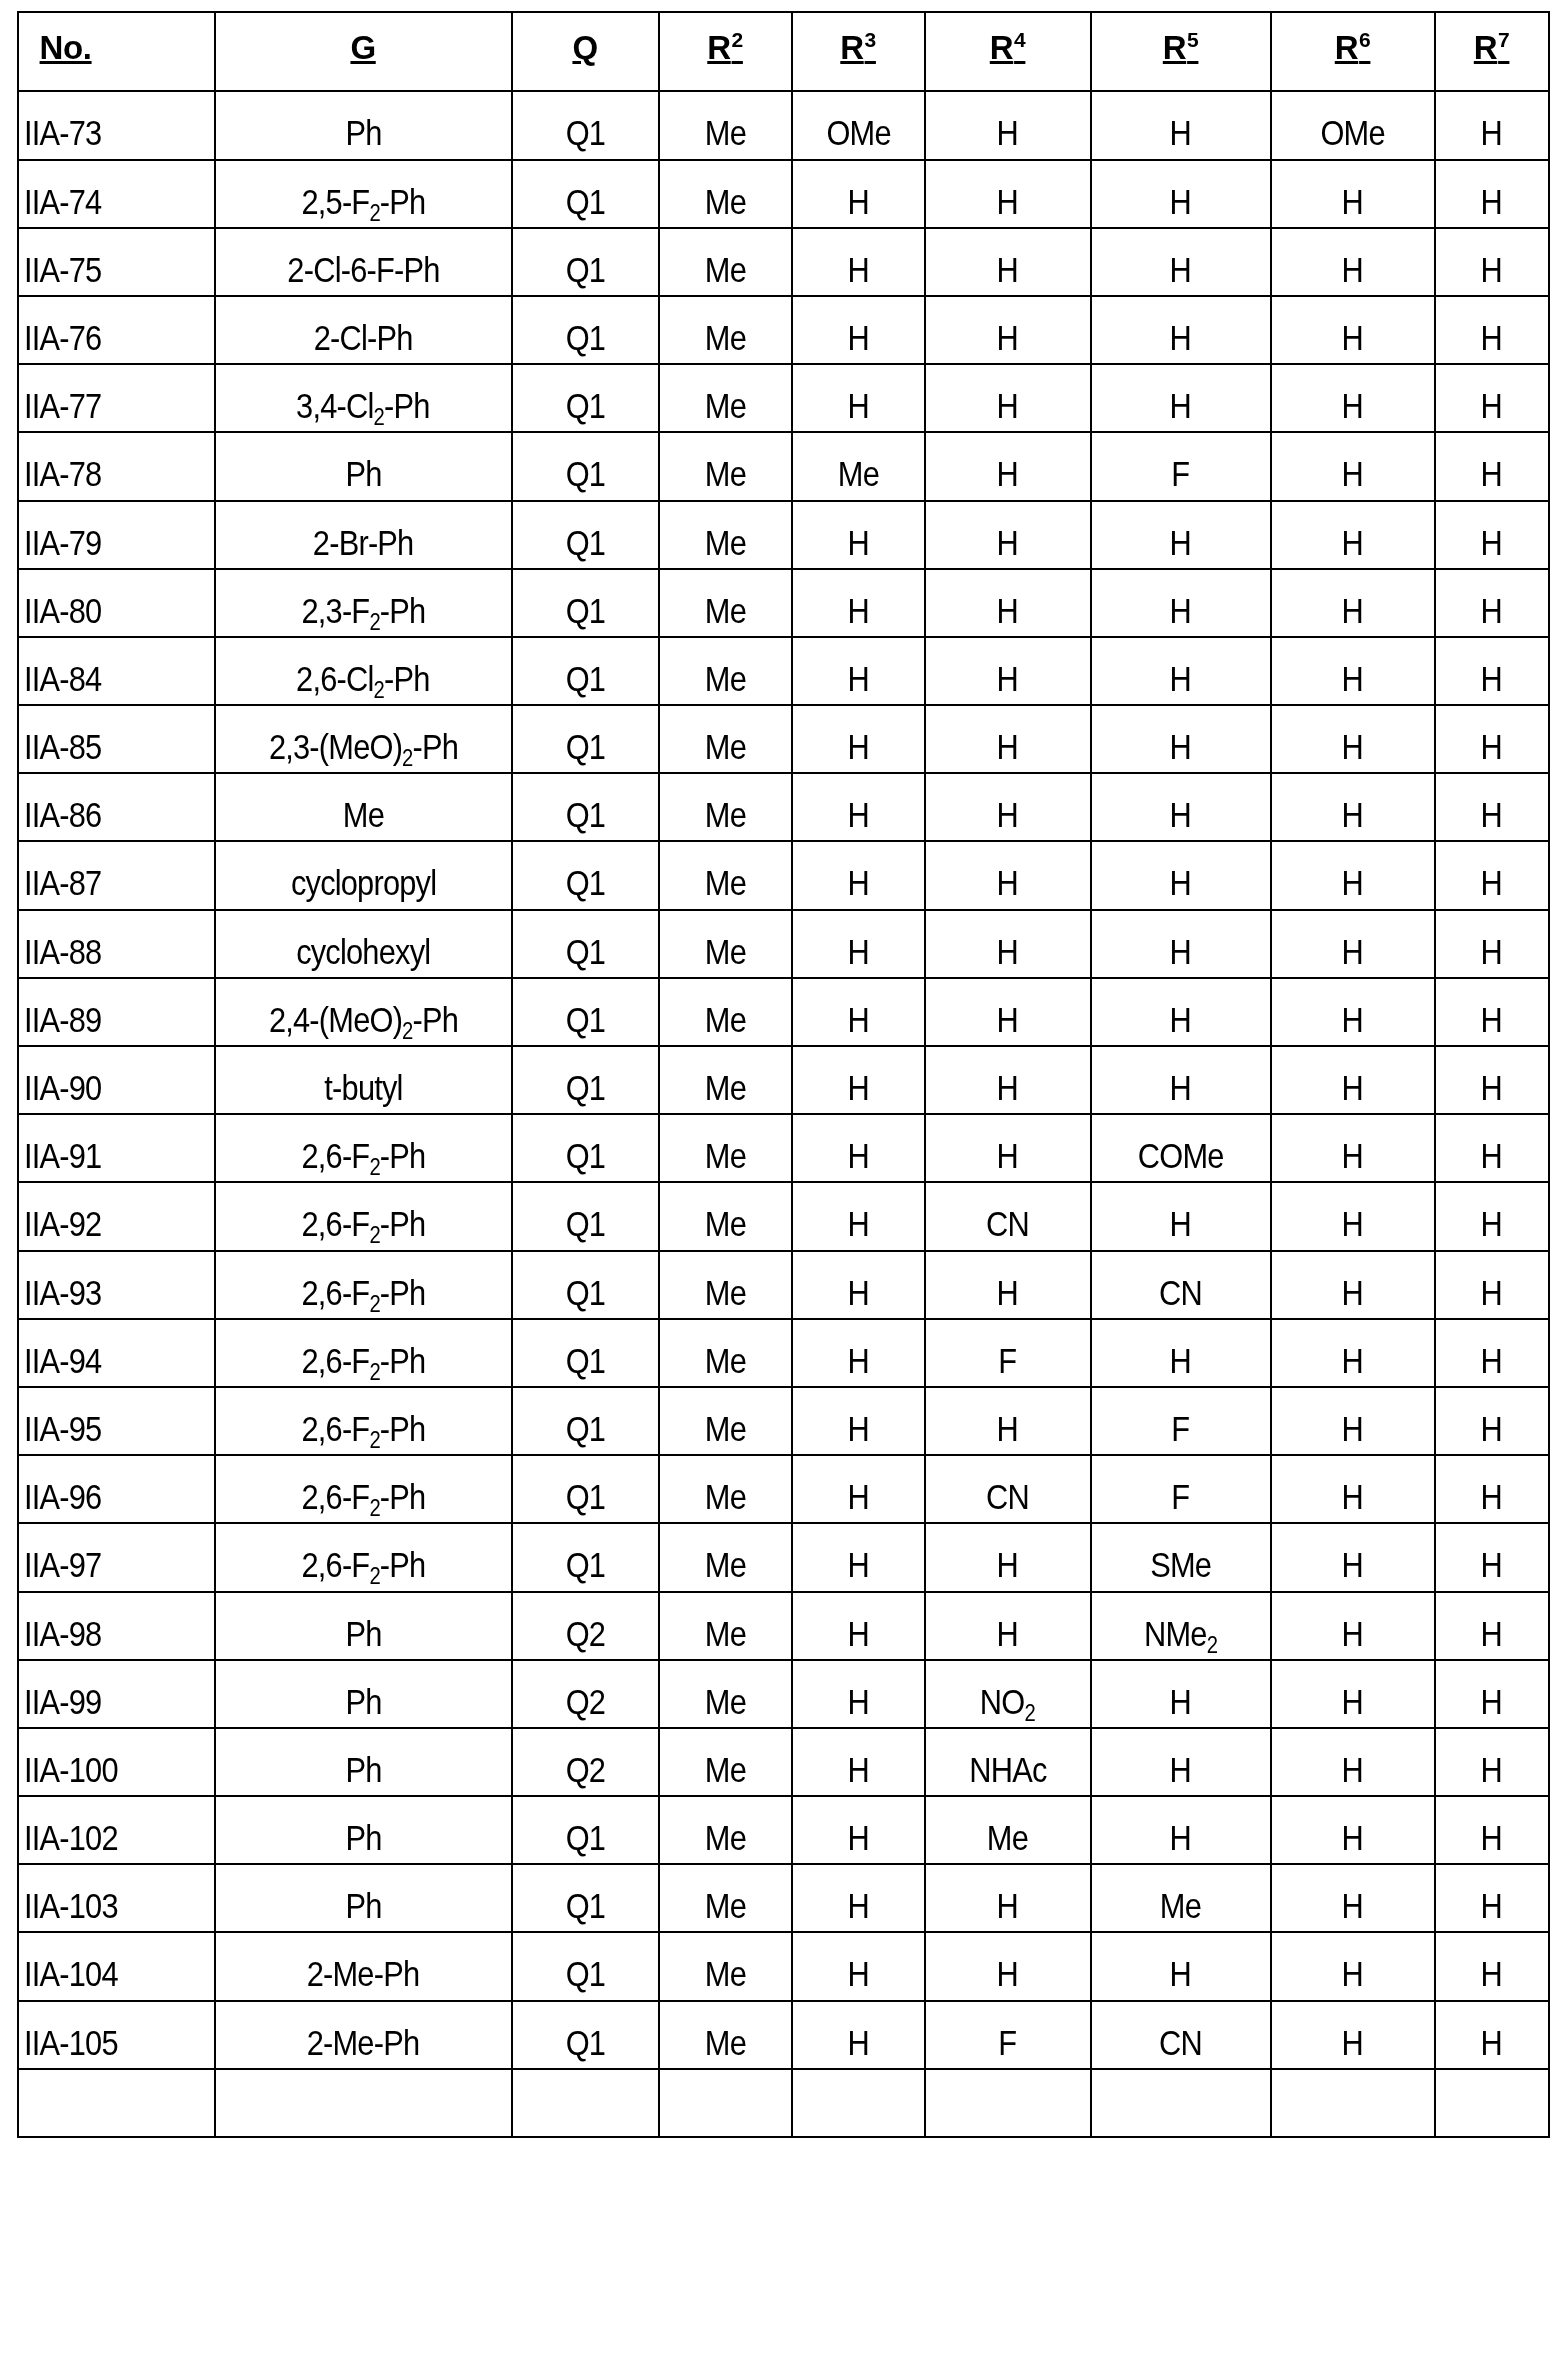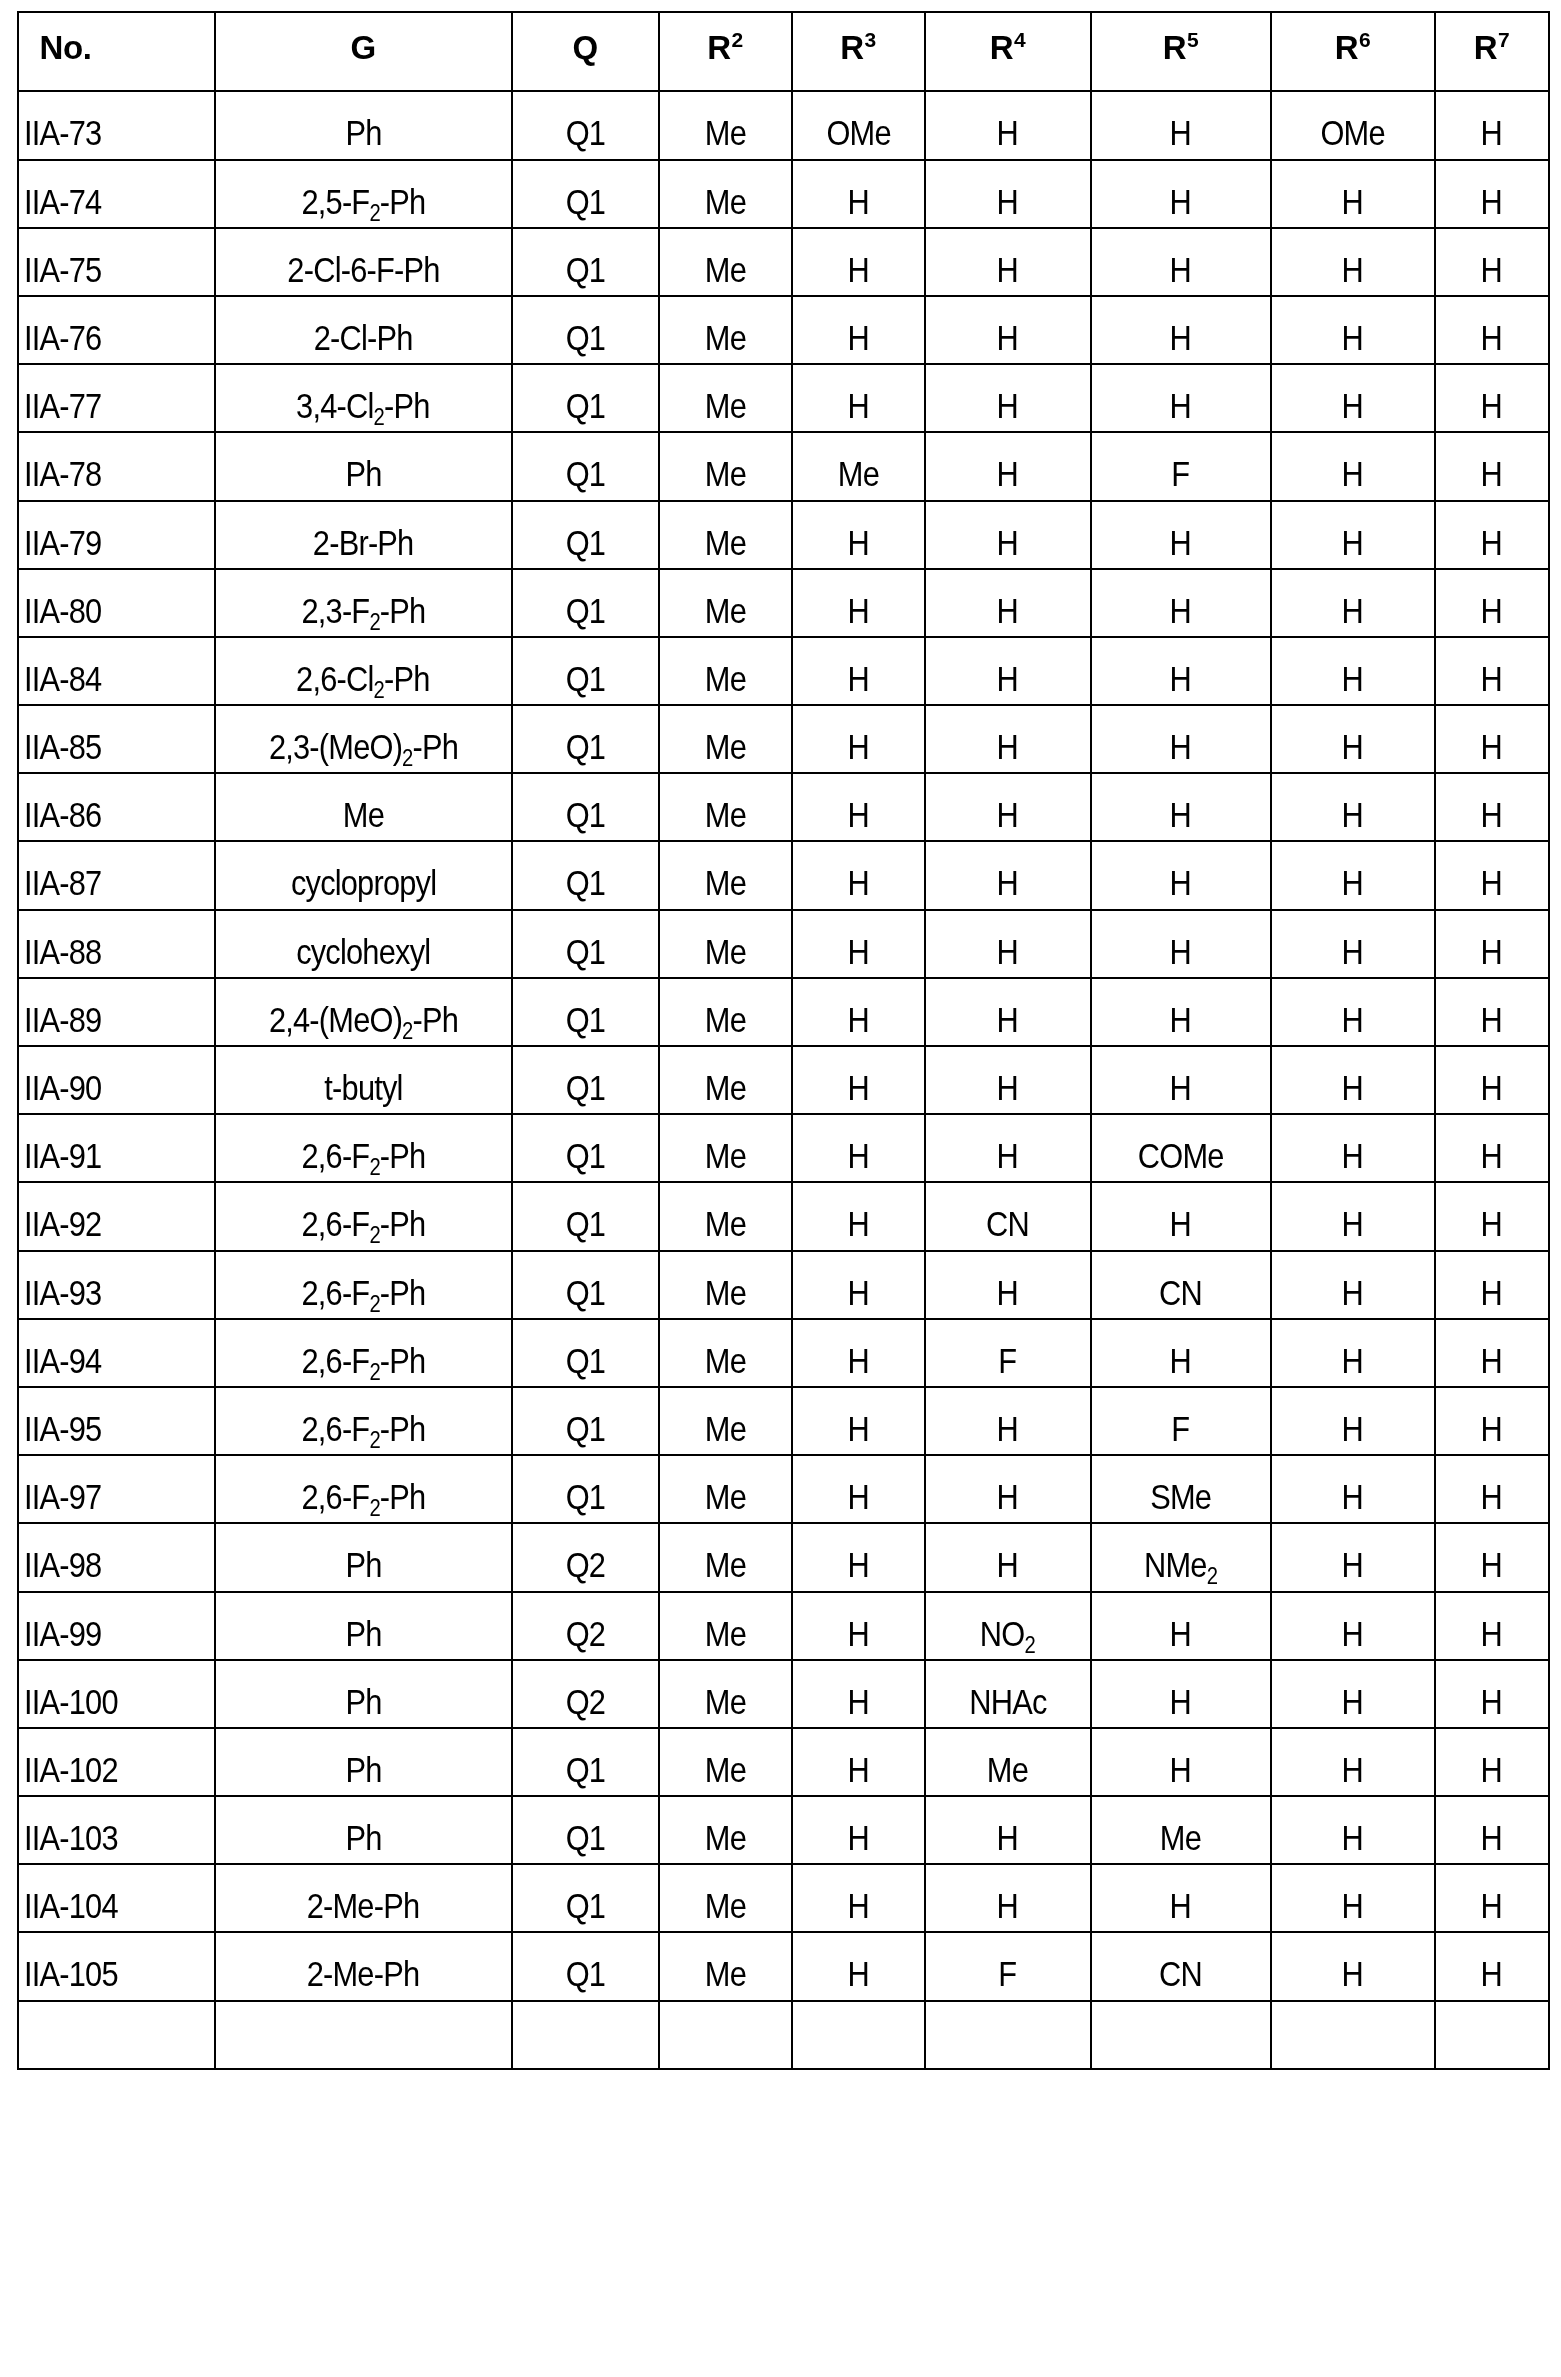--- a/index.html
+++ b/index.html
@@ -31,20 +31,21 @@
     white-space: nowrap;
   }
   table.compound-table th {
     height: 70px;
     font-weight: bold;
     font-size: 33px;
     text-align: center;
     vertical-align: middle;
     padding-bottom: 7px;
     letter-spacing: -0.4px;
+    text-decoration: underline;
   }
   table.compound-table th.col-no {
     text-align: left;
     padding-left: 21px;
   }
   table.compound-table th sup {
     font-size: 21px;
     vertical-align: 0;
     position: relative;
     top: -12.2px;
@@ -320,20 +321,31 @@
         <td class="col-g"><span class="cell-text">2,6-F<sub>2</sub>-Ph</span></td>
         <td class="col-q"><span class="cell-text">Q1</span></td>
         <td class="col-r2"><span class="cell-text">Me</span></td>
         <td class="col-r3"><span class="cell-text">H</span></td>
         <td class="col-r4"><span class="cell-text">H</span></td>
         <td class="col-r5"><span class="cell-text">F</span></td>
         <td class="col-r6"><span class="cell-text">H</span></td>
         <td class="col-r7"><span class="cell-text">H</span></td>
       </tr>
       <tr>
+        <td class="col-no"><span class="cell-text">IIA-96</span></td>
+        <td class="col-g"><span class="cell-text">2,6-F<sub>2</sub>-Ph</span></td>
+        <td class="col-q"><span class="cell-text">Q1</span></td>
+        <td class="col-r2"><span class="cell-text">Me</span></td>
+        <td class="col-r3"><span class="cell-text">H</span></td>
+        <td class="col-r4"><span class="cell-text">CN</span></td>
+        <td class="col-r5"><span class="cell-text">F</span></td>
+        <td class="col-r6"><span class="cell-text">H</span></td>
+        <td class="col-r7"><span class="cell-text">H</span></td>
+      </tr>
+      <tr>
         <td class="col-no"><span class="cell-text">IIA-97</span></td>
         <td class="col-g"><span class="cell-text">2,6-F<sub>2</sub>-Ph</span></td>
         <td class="col-q"><span class="cell-text">Q1</span></td>
         <td class="col-r2"><span class="cell-text">Me</span></td>
         <td class="col-r3"><span class="cell-text">H</span></td>
         <td class="col-r4"><span class="cell-text">H</span></td>
         <td class="col-r5"><span class="cell-text">SMe</span></td>
         <td class="col-r6"><span class="cell-text">H</span></td>
         <td class="col-r7"><span class="cell-text">H</span></td>
       </tr>

